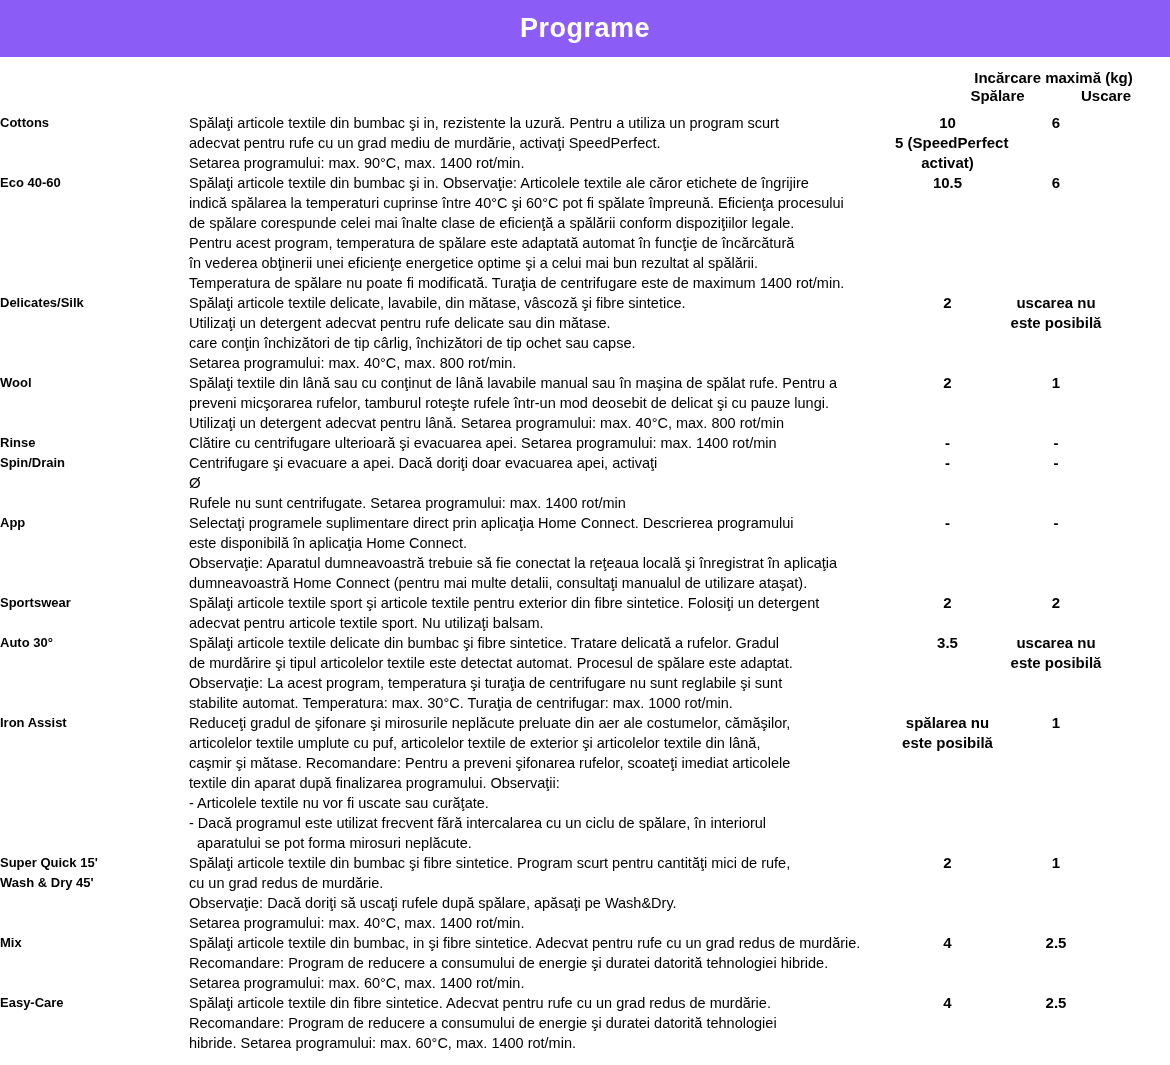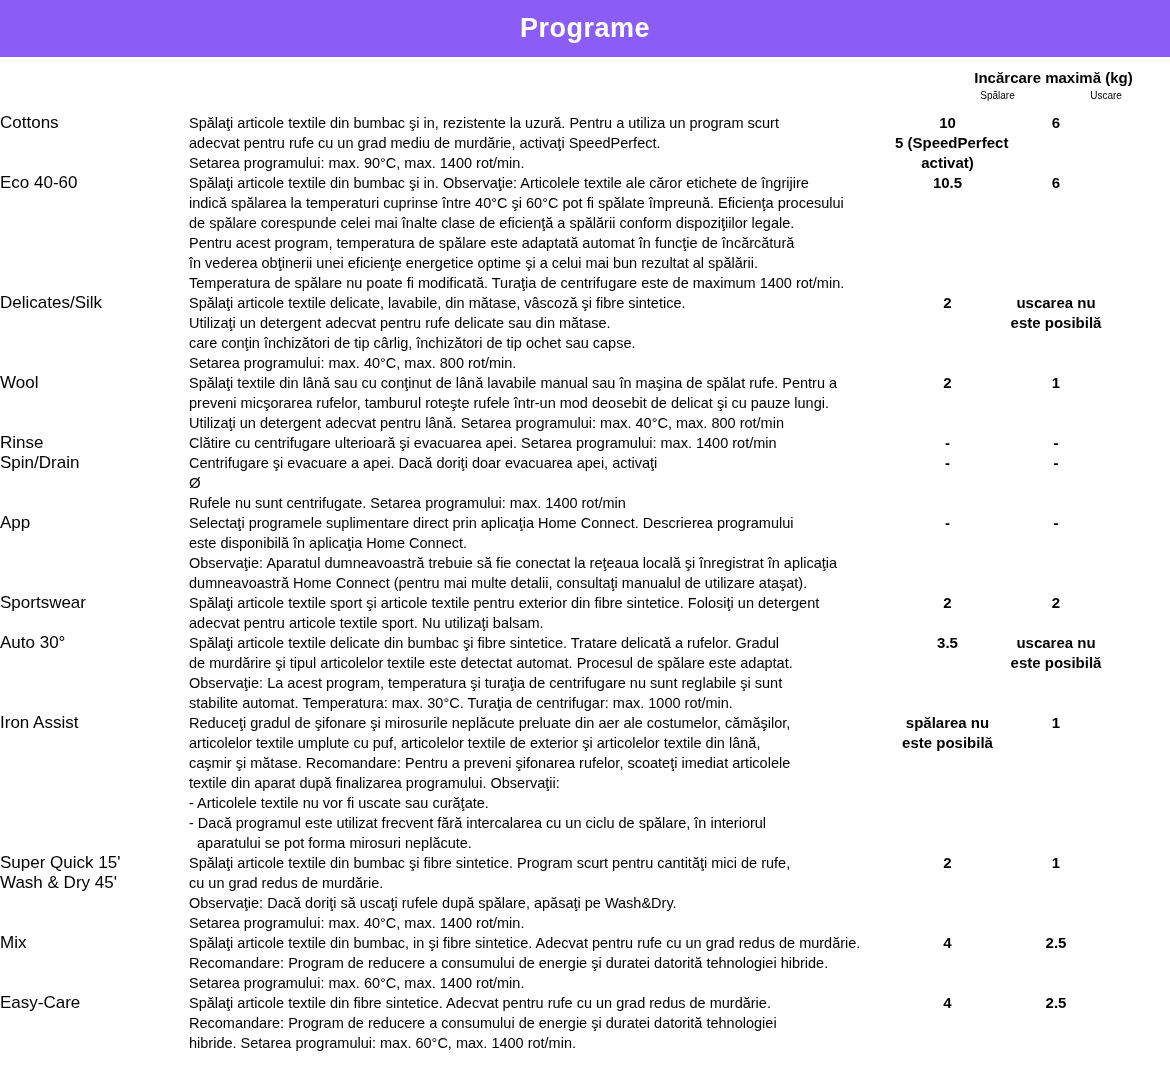--- a/index.html
+++ b/index.html
@@ -32,31 +32,31 @@
   .load-header {
     grid-column: 3 / 5;
     text-align: center;
     font-weight: bold;
     font-size: 15px;
     line-height: 18px;
     white-space: nowrap;
   }
   .col-label {
     text-align: center;
-    font-weight: normal;
-    font-size: 10px;
+    font-weight: bold;
+    font-size: 15px;
     line-height: 18px;
   }
   .col-label.wash { grid-column: 3; }
   .col-label.dry  { grid-column: 4; }
 
   .row { display: grid; grid-template-columns: 142px 753px 105px 112px; }
   .name-cell {
-    font-weight: normal;
-    font-size: 17px;
+    font-weight: bold;
+    font-size: 13px;
     line-height: 20px;
     white-space: nowrap;
   }
   .desc-cell { overflow: visible; }
   .desc-line {
     font-size: 14.5px;
     line-height: 20px;
     white-space: nowrap;
     margin-left: 47px;
   }

